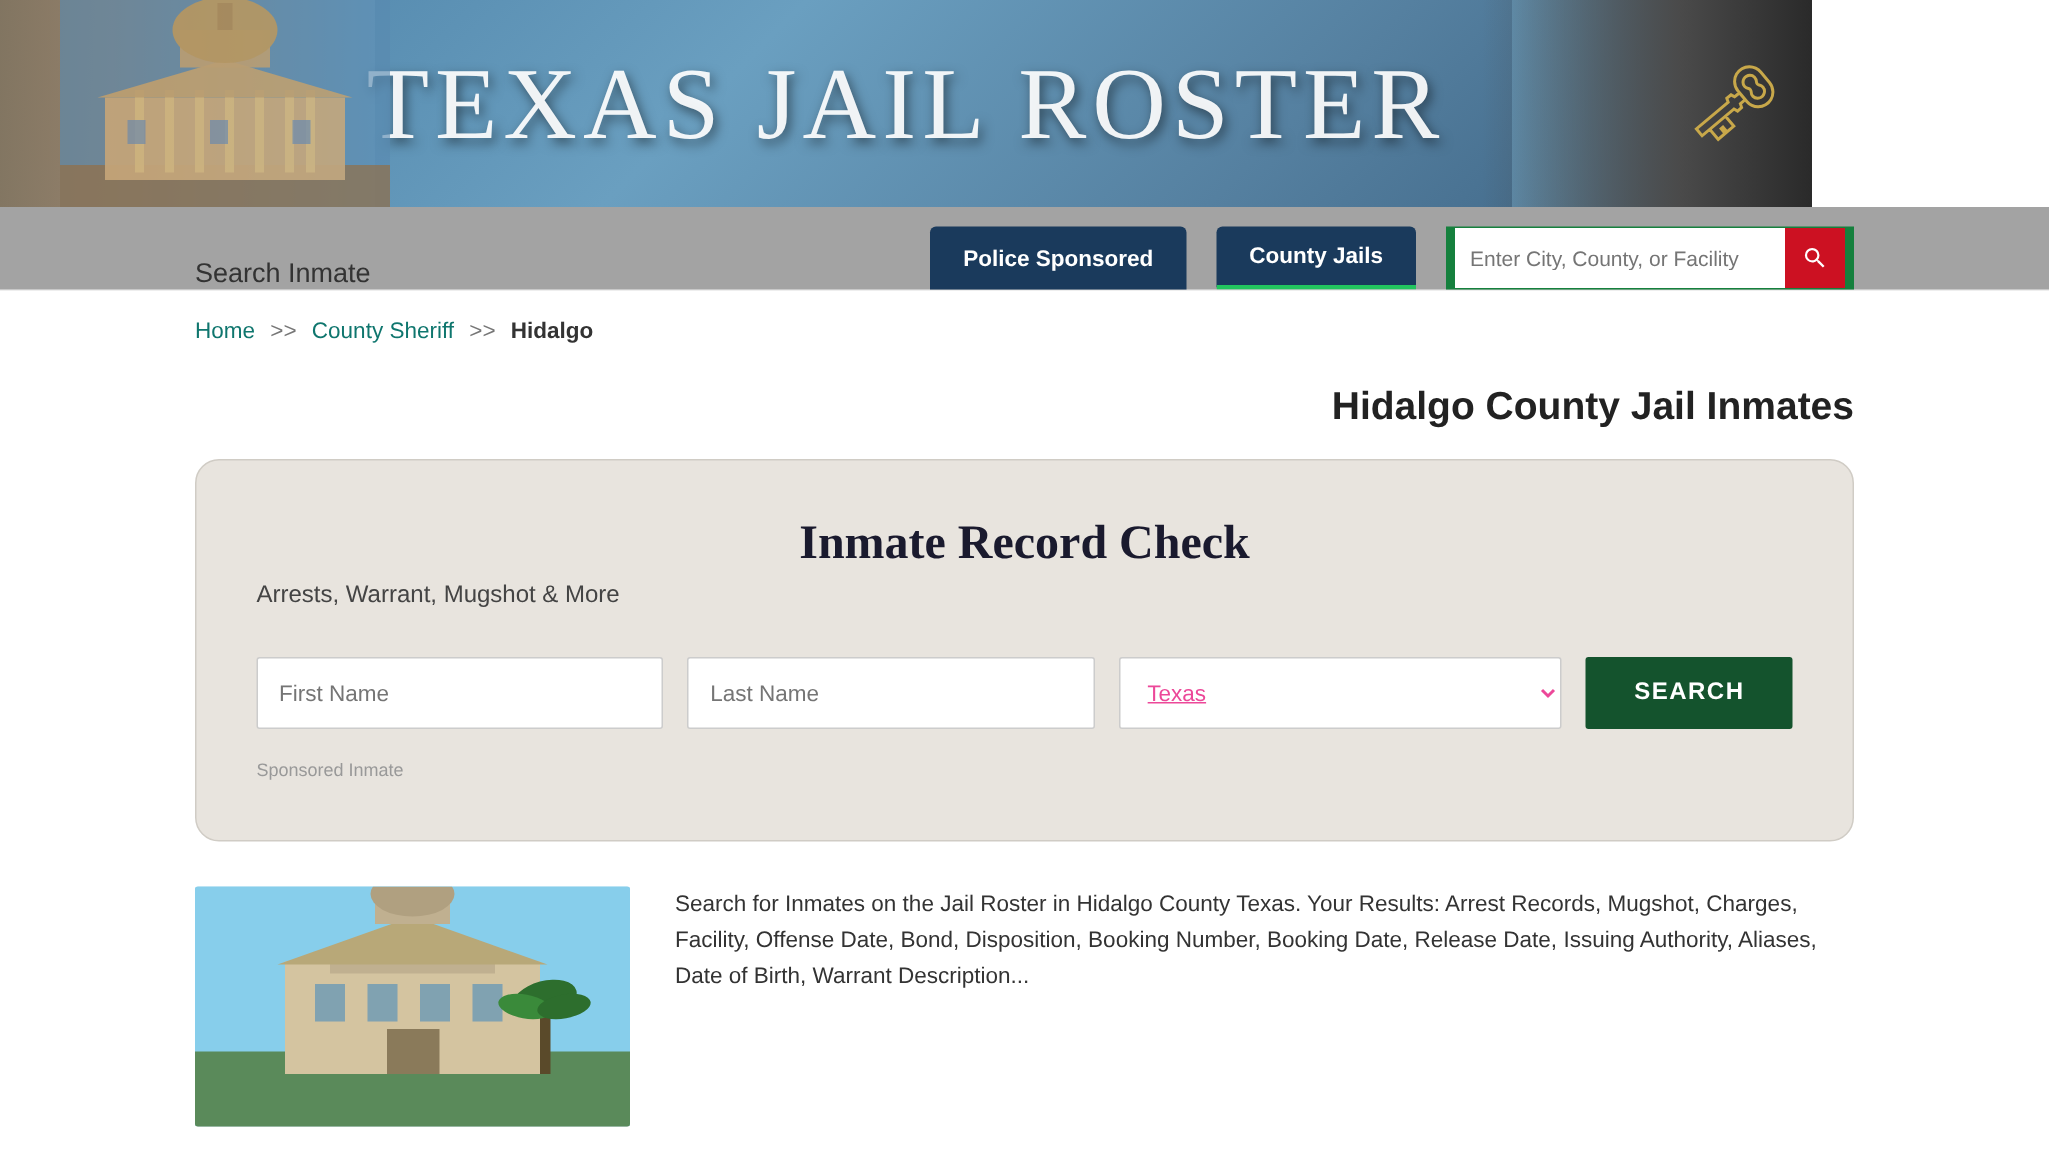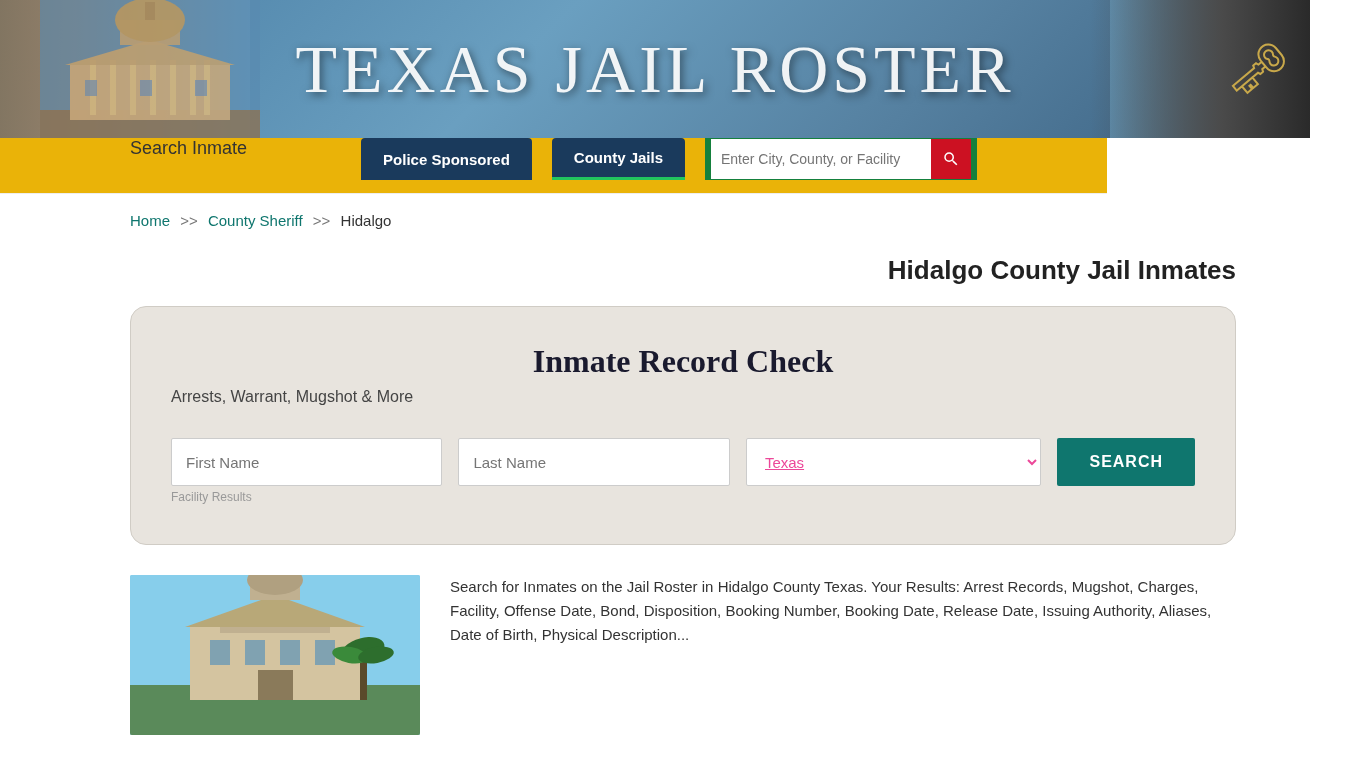--- a/index.html
+++ b/index.html
@@ -1,20 +1,20 @@
 <!DOCTYPE html>
 <html><head>
   <meta charset="utf-8">
   <style>
     * { margin: 0; padding: 0; box-sizing: border-box; }
     body { font-family: Georgia, 'Times New Roman', serif; background: #fff; width: 1366px; min-height: 768px; overflow-x: hidden; }
 
     
     #header-banner {
-      width: 1310px;
+      width: 1208px;
       height: 138px;
       background: linear-gradient(135deg, #4a7fa5 0%, #6a9fc0 40%, #5580a0 70%, #3a6080 100%);
       position: relative;
       overflow: hidden;
       display: flex;
       align-items: center;
       justify-content: center;
     }
     #header-banner .banner-bg-left {
       position: absolute;
@@ -67,25 +67,25 @@
       justify-content: flex-end;
       padding-right: 20px;
     }
     #header-banner .keys-icon {
       font-size: 50px;
       color: #c8a84a;
     }
 
     
     #nav-bar {
-      width: 1107px;
+      width: 1366px;
       height: 56px;
-      background: #eab308;
-      display: flex;
-      align-items: flex-start;
+      background: #a3a3a3;
+      display: flex;
+      align-items: flex-end;
       padding: 0 130px;
       border-bottom: 1px solid #eee;
       gap: 20px;
     }
     #nav-bar .search-inmate-label {
       font-size: 18px;
       color: #333;
       font-family: Arial, sans-serif;
       margin-right: auto;
     }
@@ -152,21 +152,21 @@
     }
     #breadcrumb a {
       color: #0f766e;
       text-decoration: none;
     }
     #breadcrumb .separator {
       margin: 0 6px;
       color: #777;
     }
     #breadcrumb .current {
-      font-weight: normal;
+      font-weight: bold;
       color: #333;
     }
 
     
     #page-title {
       text-align: right;
       font-size: 26px;
       font-family: Arial, sans-serif;
       font-weight: bold;
       color: #222;
@@ -193,41 +193,41 @@
       text-align: left;
       font-size: 16px;
       font-family: Arial, sans-serif;
       color: #444;
       margin-bottom: 32px;
     }
     #record-check-box .search-row {
       display: flex;
       gap: 16px;
       align-items: center;
-      margin-bottom: 4px;
+      margin-bottom: 20px;
     }
     #record-check-box .search-row input,
     #record-check-box .search-row select {
       height: 48px;
       border: 1px solid #ccc;
       background: #fff;
       font-size: 15px;
       font-family: Arial, sans-serif;
       padding: 0 14px;
       outline: none;
       color: #888;
       border-radius: 2px;
     }
     #record-check-box .search-row .first-name-input { flex: 1; }
     #record-check-box .search-row .last-name-input { flex: 1; }
     #record-check-box .search-row .state-select { flex: 1.1; color: #ec4899; text-decoration: underline; }
     #record-check-box .search-btn {
       height: 48px;
       padding: 0 32px;
-      background: #0f766e;
+      background: #14532d;
       color: #fff;
       border: none;
       font-size: 16px;
       font-family: Arial, sans-serif;
       font-weight: bold;
       letter-spacing: 1px;
       cursor: pointer;
       border-radius: 2px;
       flex-shrink: 0;
     }
@@ -349,21 +349,21 @@
         <option value="Arizona">Arizona</option>
         <option value="Arkansas">Arkansas</option>
         <option value="California">California</option>
         <option value="Colorado">Colorado</option>
         <option value="Florida">Florida</option>
         <option value="Georgia">Georgia</option>
         <option value="New York">New York</option>
       </select>
       <button class="search-btn">SEARCH</button>
     </div>
-    <div class="sponsored-label">Facility Results</div>
+    <div class="sponsored-label">Sponsored Inmate</div>
   </div>
 
   <div id="bottom-section">
     <div class="jail-img-placeholder">
       
       <svg width="290" height="160" viewBox="0 0 290 160">
         <rect width="290" height="160" fill="#87CEEB"></rect>
         <rect y="110" width="290" height="50" fill="#5a8a5a"></rect>
 
         <rect x="60" y="50" width="170" height="75" fill="#d4c4a0"></rect>
@@ -380,16 +380,16 @@
 
         <rect x="120" y="5" width="50" height="20" fill="#c0b090"></rect>
         <ellipse cx="145" cy="5" rx="28" ry="15" fill="#b0a080"></ellipse>
 
         <rect x="230" y="80" width="7" height="45" fill="#5a4a2a"></rect>
         <ellipse cx="233" cy="75" rx="22" ry="12" fill="#2d6e2d" transform="rotate(-15, 233, 75)"></ellipse>
         <ellipse cx="220" cy="80" rx="18" ry="8" fill="#3a8a3a" transform="rotate(10, 220, 80)"></ellipse>
         <ellipse cx="246" cy="80" rx="18" ry="8" fill="#2d6e2d" transform="rotate(-10, 246, 80)"></ellipse>
       </svg>
     </div>
-    <div class="description-text">Search for Inmates on the Jail Roster in Hidalgo County Texas. Your Results: Arrest Records, Mugshot, Charges, Facility, Offense Date, Bond, Disposition, Booking Number, Booking Date, Release Date, Issuing Authority, Aliases, Date of Birth, Physical Description...</div>
+    <div class="description-text">Search for Inmates on the Jail Roster in Hidalgo County Texas. Your Results: Arrest Records, Mugshot, Charges, Facility, Offense Date, Bond, Disposition, Booking Number, Booking Date, Release Date, Issuing Authority, Aliases, Date of Birth, Warrant Description...</div>
   </div>
 
 </div>
 
 </body></html>

